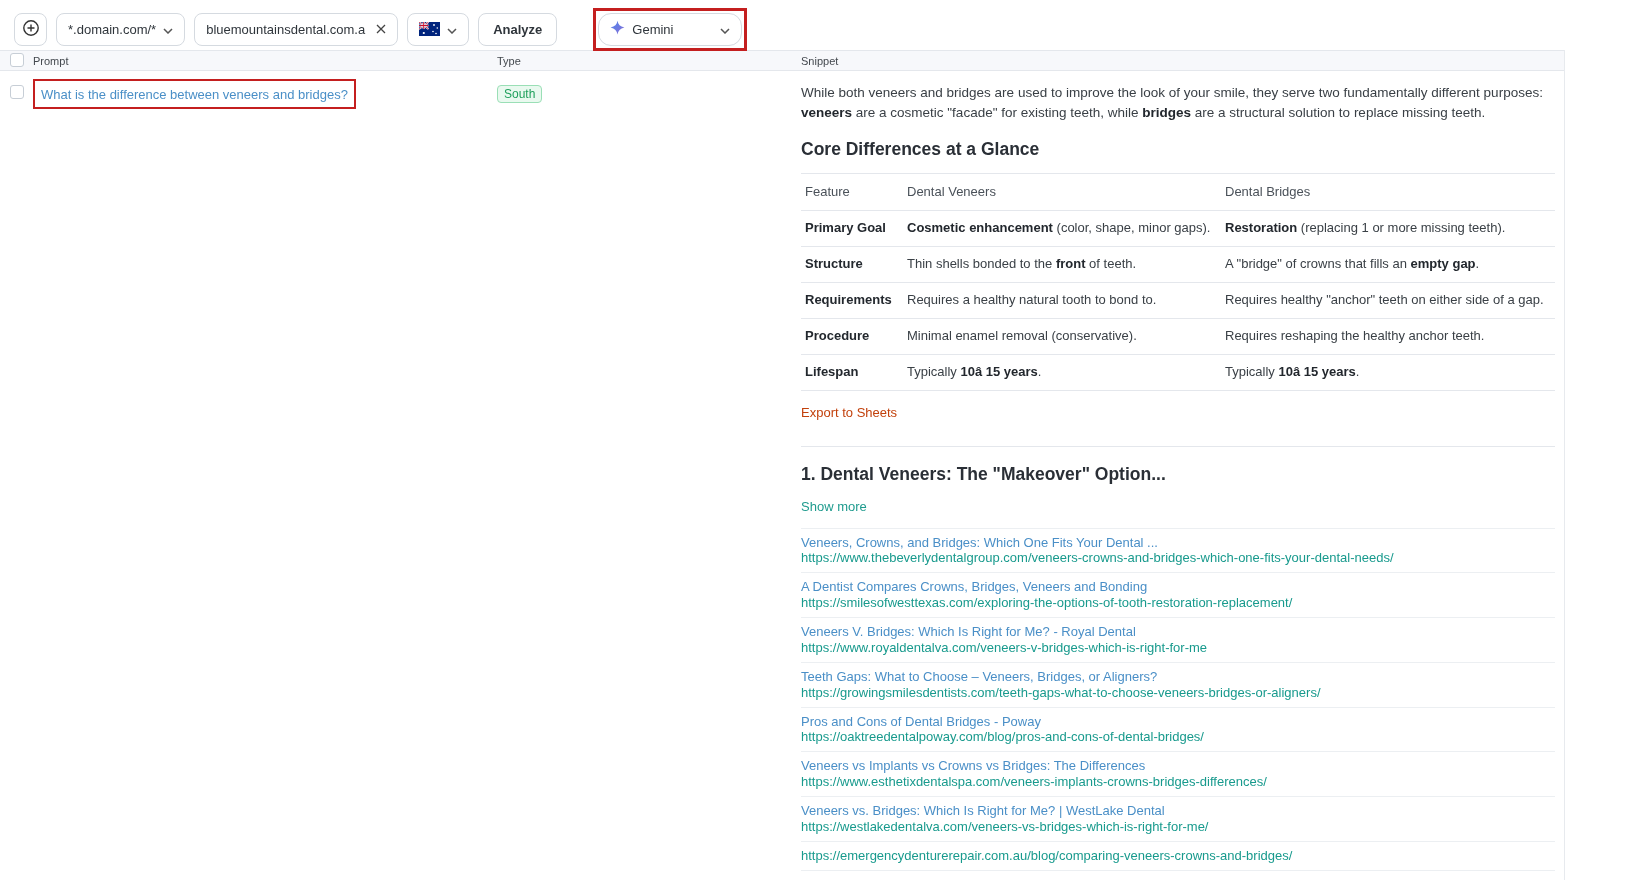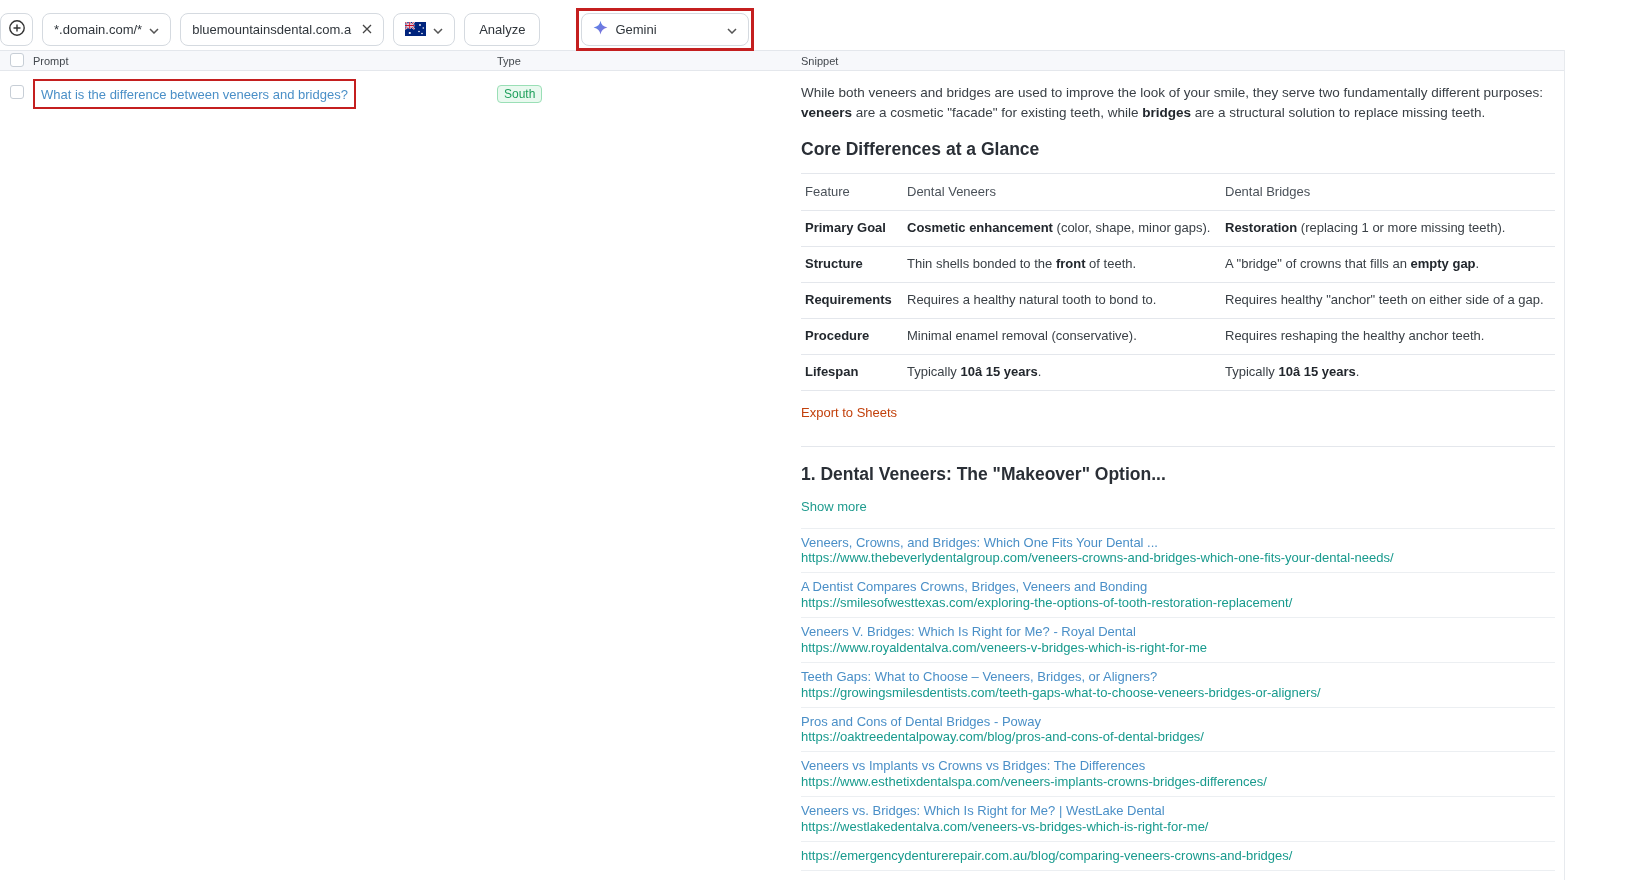--- a/index.html
+++ b/index.html
@@ -1,30 +1,30 @@
 <!DOCTYPE html>
 <html><head>
 <meta charset="utf-8">
 <style>
   * { box-sizing: border-box; margin: 0; padding: 0; }
   html,body { background:#fff; }
   body { font-family:"Liberation Sans", sans-serif; color:#3a4046; }
   .app { position:relative; width:1644px; height:880px; background:#fff; overflow:hidden; }
 
   
-  .toolbar { display:flex; align-items:center; gap:9px; padding:8px 0 0 0; height:50px; }
+  .toolbar { display:flex; align-items:center; gap:9px; padding:8px 0 0 14px; height:50px; }
   .tb-btn, .tb-pill {
     height:33px; border:1px solid #d5dae0; border-radius:8px; background:#fff;
     display:flex; align-items:center; gap:7px; padding:0 11px; font-size:13px; color:#2f353b;
     white-space:nowrap; cursor:pointer;
   }
   .tb-iconbtn { width:33px; justify-content:center; padding:0; }
-  .analyze { font-weight:400; padding:0 14px; }
+  .analyze { font-weight:700; padding:0 14px; }
   .gemini-wrap { margin-left:27px; border:3px solid #c41f1f; padding:2px; }
-  .gemini { width:168px; justify-content:space-between; }
+  .gemini { width:144px; justify-content:space-between;border-radius:13px; }
   .gemini .grow { flex:1; }
   .pill-x { display:flex; align-items:center; margin-left:4px; cursor:pointer; }
   .flag { display:inline-block; line-height:0; }
 
   
   .rtable { width:1565px; border-right:1px solid #e7eaee; }
   .thead {
     display:grid; grid-template-columns:33px 464px 304px 1fr; align-items:center;
     background:#f7f8fb; border-top:1px solid #e4e7ec; border-bottom:1px solid #e4e7ec;
     height:21px; font-size:11px; color:#43484e;

